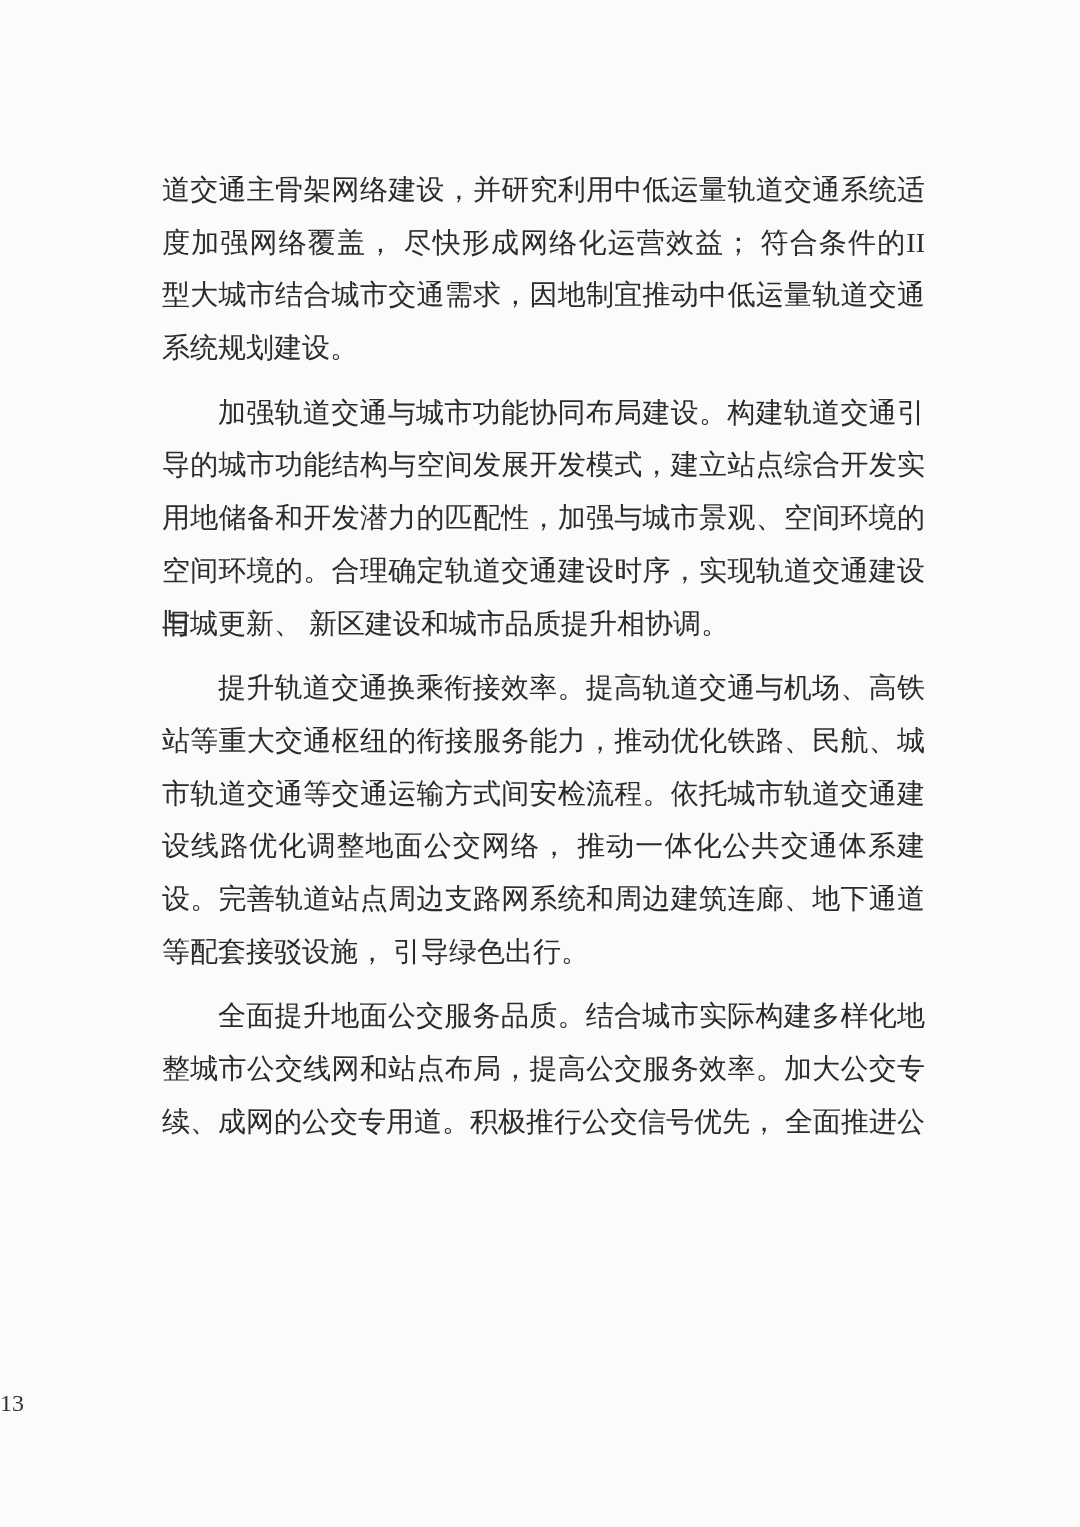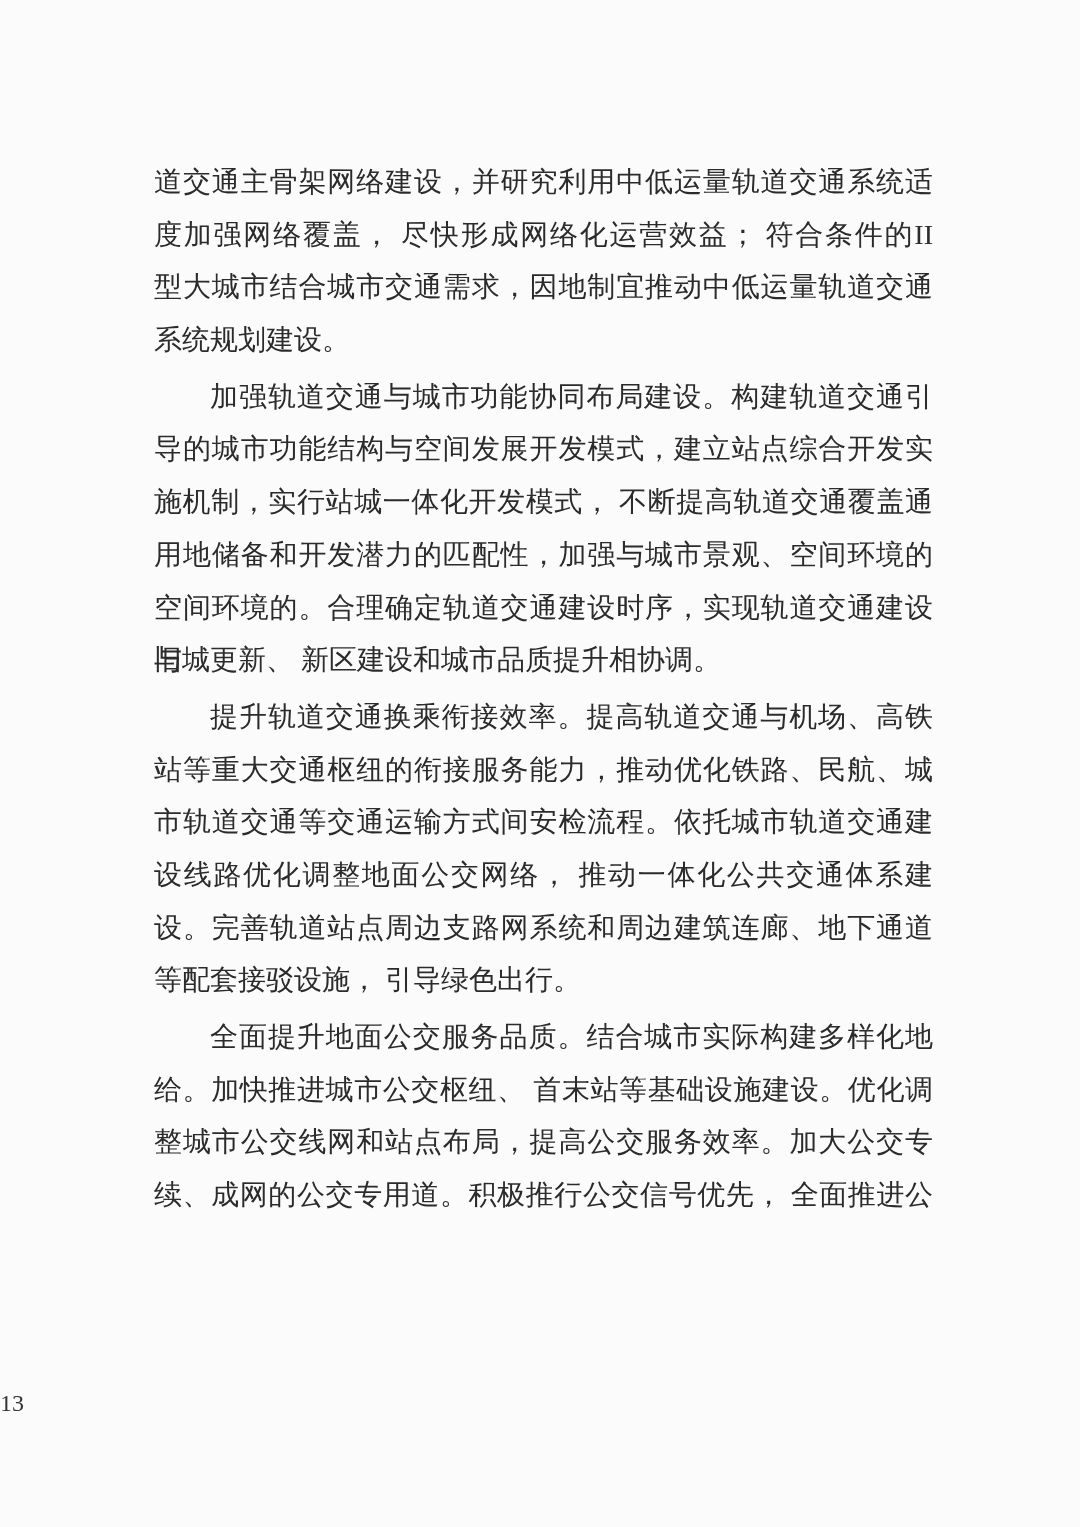--- a/index.html
+++ b/index.html
@@ -19,21 +19,21 @@
   .body-text {
     position: absolute;
     left: 150px;
     top: 152px;
     width: 787px;
     font-size: 28px;
     line-height: 52.7px;
     letter-spacing: 0;
   }
   .paragraph {
-    margin: 4px;
+    margin: 12px;
     padding: 0;
   }
   .line {
     text-align: justify;
     text-align-last: justify;
     white-space: normal;
     height: 52.7px;
   }
   .line.para-end {
     text-align-last: left;
@@ -58,34 +58,32 @@
   <div class="body-text">
       <div class="paragraph">
         <div class="line">道交通主骨架网络建设，并研究利用中低运量轨道交通系统适</div>
         <div class="line">度加强网络覆盖， 尽快形成网络化运营效益； 符合条件的II</div>
         <div class="line">型大城市结合城市交通需求，因地制宜推动中低运量轨道交通</div>
         <div class="line para-end">系统规划建设。</div>
       </div>
       <div class="paragraph">
         <div class="line indent">加强轨道交通与城市功能协同布局建设。构建轨道交通引</div>
         <div class="line">导的城市功能结构与空间发展开发模式，建立站点综合开发实</div>
-        <div class="line">施机制，实行站城一体化开发模式， 不断提高轨道交通覆盖通</div>
         <div class="line">用地储备和开发潜力的匹配性，加强与城市景观、空间环境的</div>
         <div class="line">空间环境的。合理确定轨道交通建设时序，实现轨道交通建设与</div>
         <div class="line para-end">旧城更新、 新区建设和城市品质提升相协调。</div>
       </div>
       <div class="paragraph">
         <div class="line indent">提升轨道交通换乘衔接效率。提高轨道交通与机场、高铁</div>
         <div class="line">站等重大交通枢纽的衔接服务能力，推动优化铁路、民航、城</div>
         <div class="line">市轨道交通等交通运输方式间安检流程。依托城市轨道交通建</div>
         <div class="line">设线路优化调整地面公交网络， 推动一体化公共交通体系建</div>
         <div class="line">设。完善轨道站点周边支路网系统和周边建筑连廊、地下通道</div>
         <div class="line para-end">等配套接驳设施， 引导绿色出行。</div>
       </div>
       <div class="paragraph">
         <div class="line indent">全面提升地面公交服务品质。结合城市实际构建多样化地</div>
-        <div class="line">给。加快推进城市公交枢纽、 首末站等基础设施建设。优化调</div>
         <div class="line">整城市公交线网和站点布局，提高公交服务效率。加大公交专</div>
         <div class="line">续、成网的公交专用道。积极推行公交信号优先， 全面推进公</div>
       </div>
     </div>
   <div class="page-number">13</div>
 </div>
 
 </body></html>

